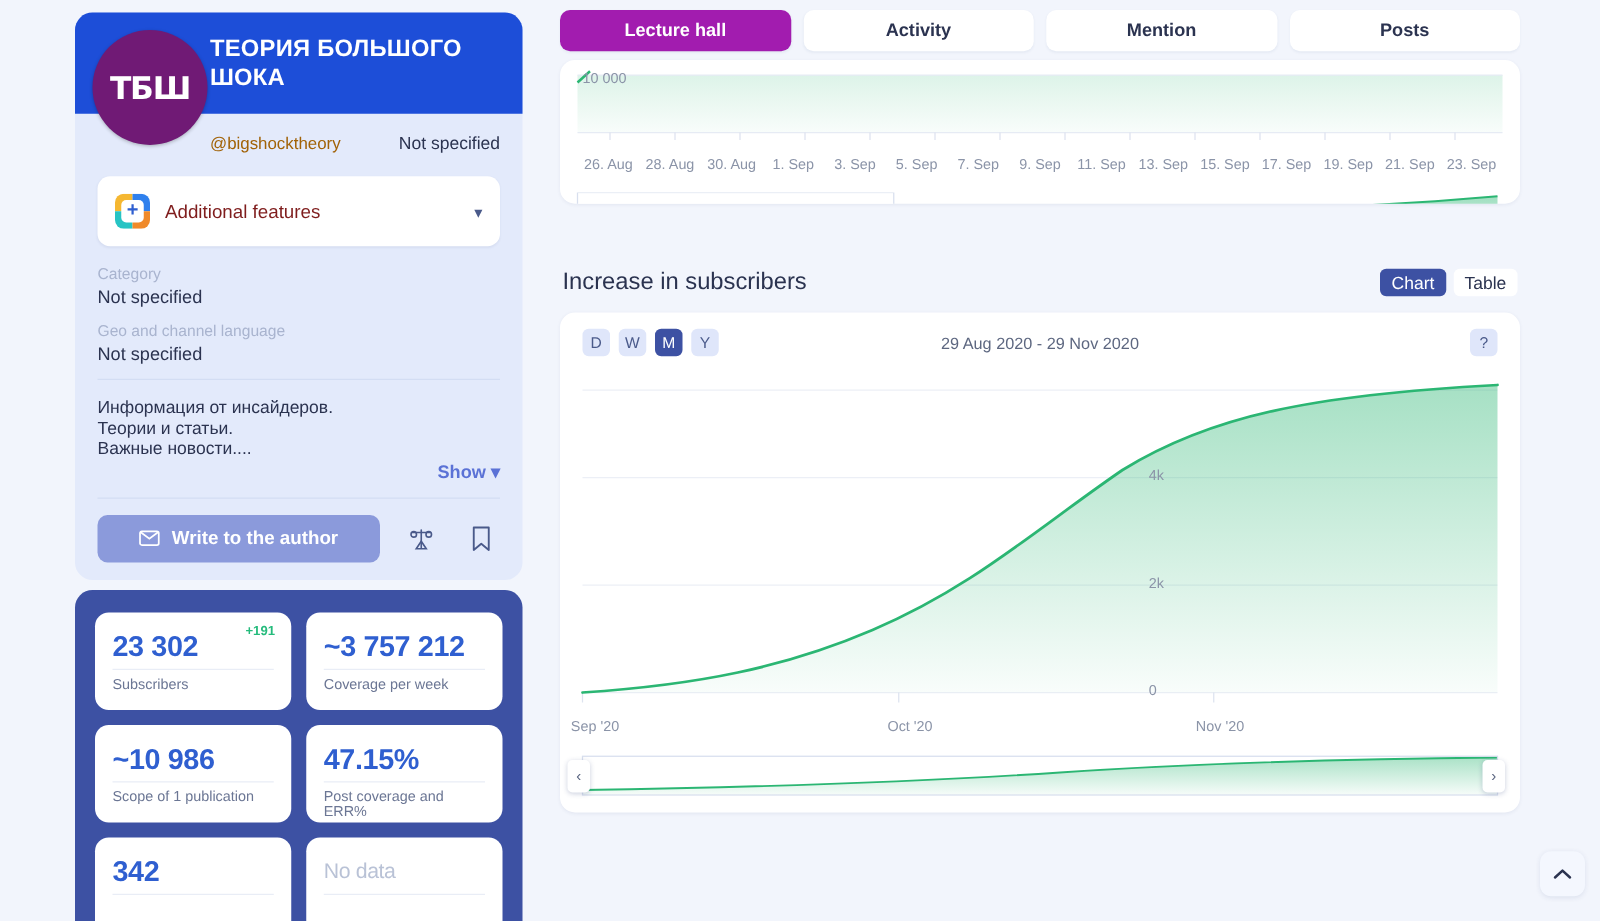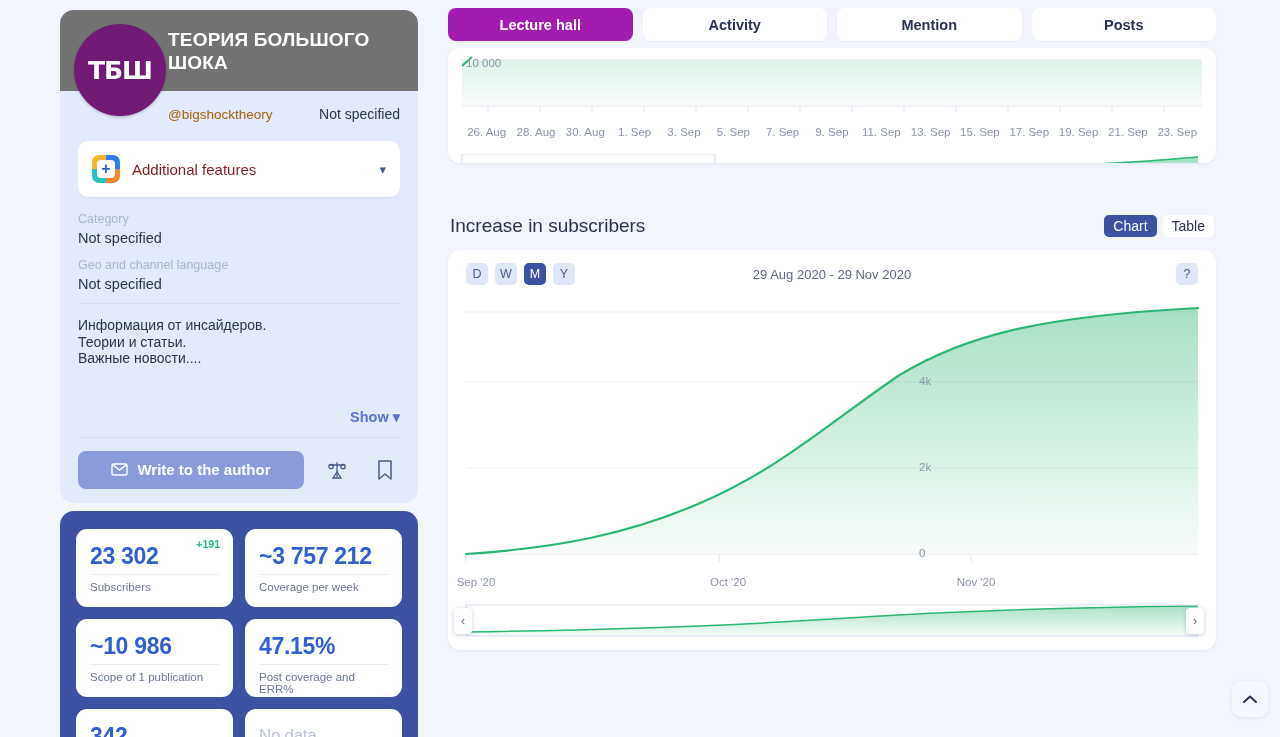--- a/index.html
+++ b/index.html
@@ -15,21 +15,21 @@
   .sidebar { position: absolute; left: 60px; top: 10px; width: 358px; }
 
   .profile-card {
     background: #e3eafb;
     border-radius: 14px 14px 14px 14px;
     position: relative;
     padding: 0 0 14px 0;
     overflow: visible;
   }
   .profile-header {
-    background: #737373;
+    background: #1d4ed8;
     border-radius: 14px 14px 0 0;
     height: 81px;
     display: flex;
     align-items: center;
     padding-left: 108px;
     padding-right: 14px;
   }
   .profile-title {
     color: #ffffff;
     font-size: 19px;
@@ -89,21 +89,21 @@
     color:#2f5fd0; font-size:16px; font-weight:700; line-height:1;
   }
   .feature-label { color:#7f1d1d; font-size:15px; font-weight:400; flex:1; }
   .chev { color:#4a5a8a; font-size:13px; }
 
   .meta { padding: 14px 18px 0 18px; }
   .meta-label { color:#a9b4cf; font-size:12.5px; line-height:17px; }
   .meta-value { color:#2b3350; font-size:14.5px; line-height:20px; margin-bottom: 9px; }
   .hr { height:1px; background:#d3ddf3; margin: 8px 18px 0 18px; }
   .desc { padding: 13px 18px 0 18px; color:#2b3350; font-size:14px; line-height:16.5px; }
-  .show-row { text-align:right; padding: 2px 18px 0 18px; margin-top: 39px; }
+  .show-row { text-align:right; padding: 2px 18px 0 18px; }
   .show-link { color:#5b72d6; font-size:14.5px; font-weight:700; cursor:pointer; }
 
   .action-row {
     display:flex; align-items:center; gap:18px;
     padding: 13px 18px 0 18px;
   }
   .write-btn {
     flex: 1;
     height: 38px;
     background:#8b9adb;

